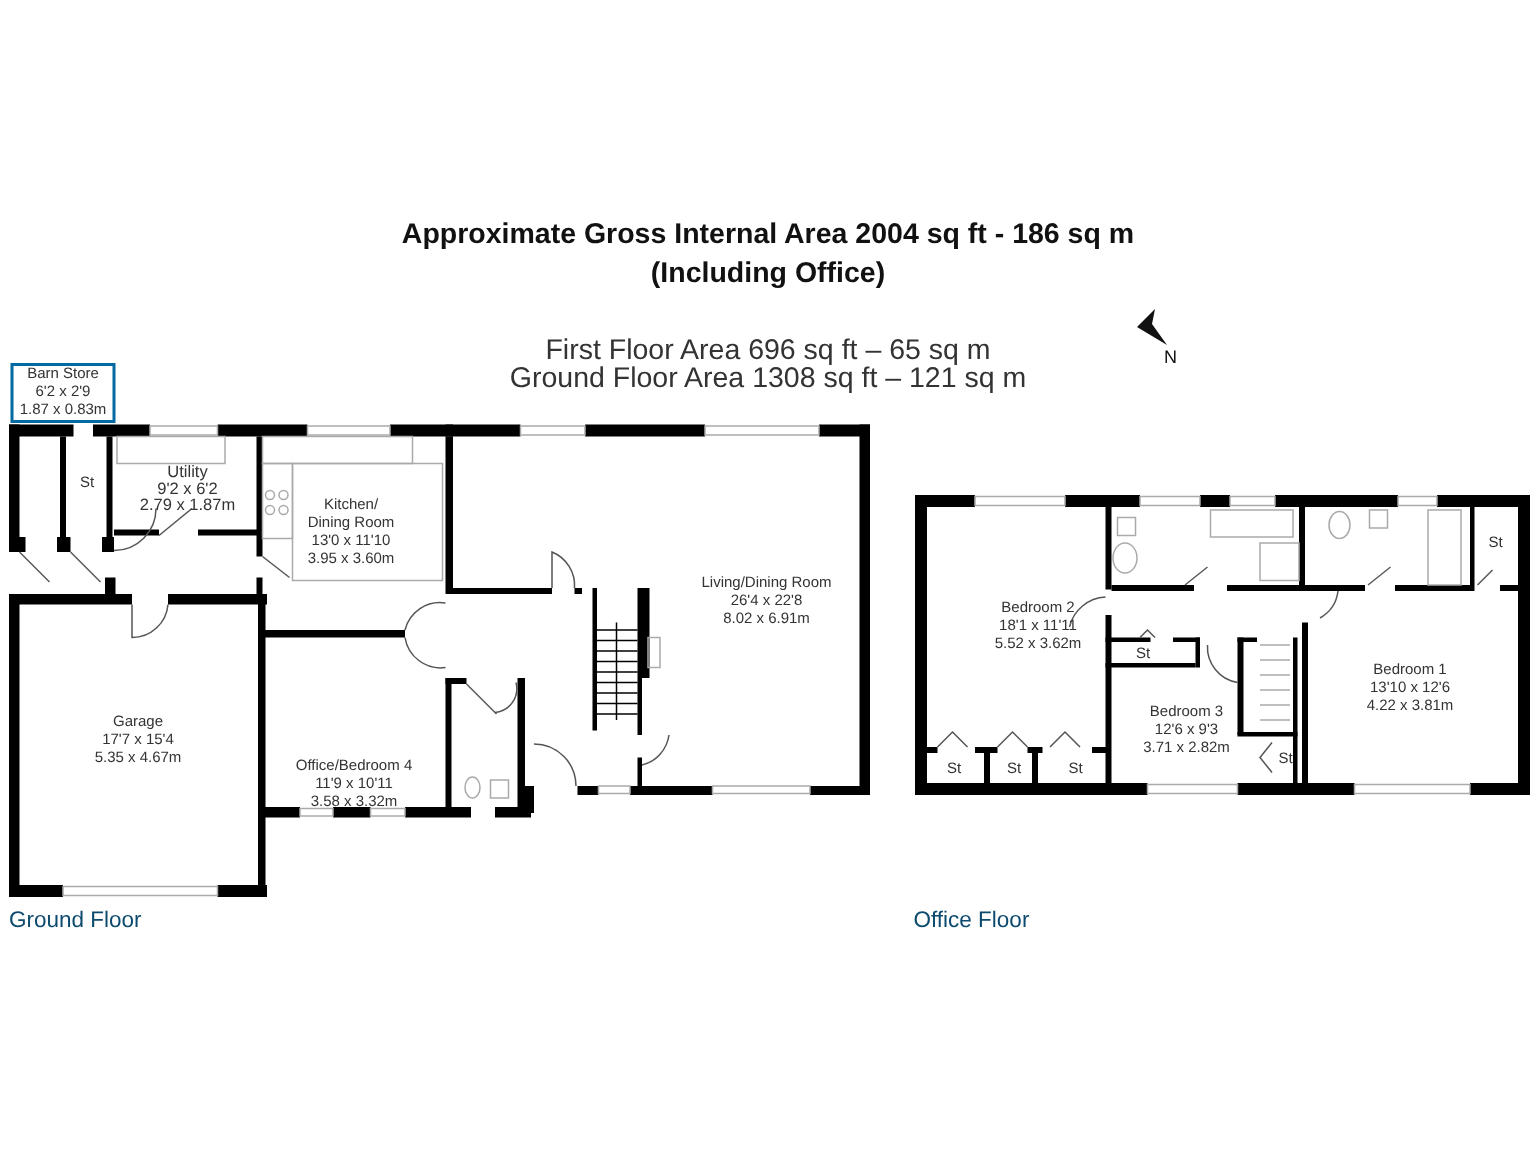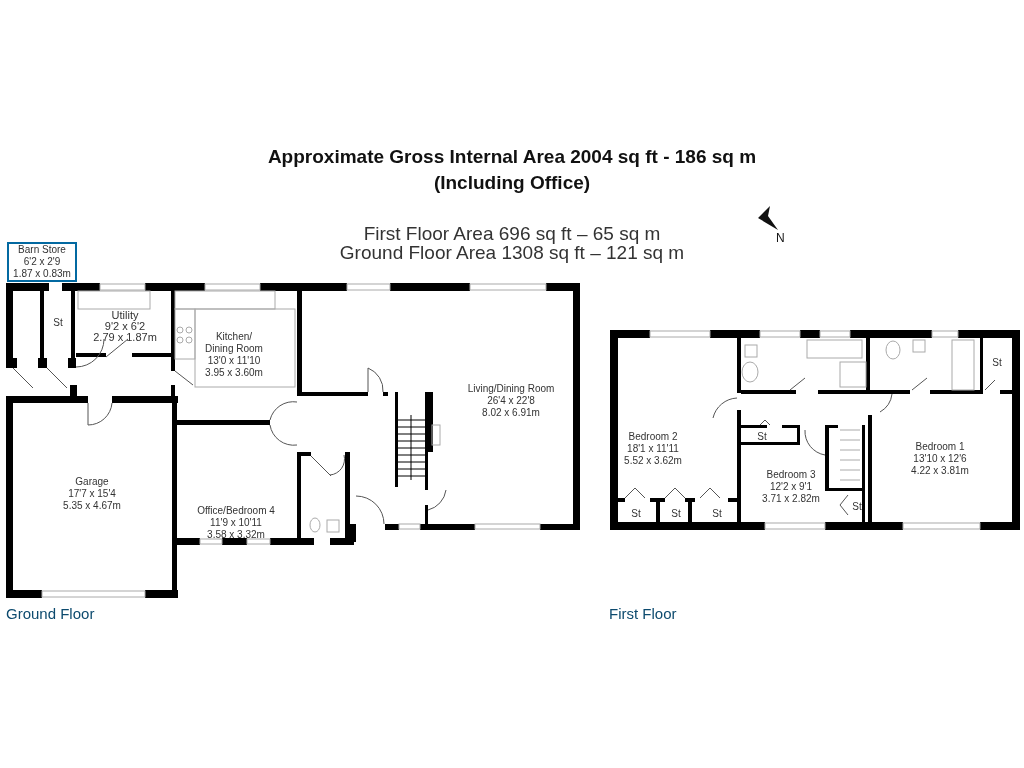--- a/index.html
+++ b/index.html
@@ -244,39 +244,39 @@
   <div>17'7 x 15'4</div>
   <div>5.35 x 4.67m</div>
 </div>
 
 <div class="rl" style="left:236px;top:461px;margin-top:44px;">
   <div>Office/Bedroom 4</div>
   <div>11'9 x 10'11</div>
   <div>3.58 x 3.32m</div>
 </div>
 
-<div class="rl" style="left:653px;top:400px;margin-top:31px;">
+<div class="rl" style="left:692px;top:400px;">
   <div>Bedroom 2</div>
   <div>18'1 x 11'11</div>
   <div>5.52 x 3.62m</div>
 </div>
 
 <div class="rl" style="left:791px;top:469px;">
   <div>Bedroom 3</div>
-  <div>12'2 x 9'1</div>
+  <div>12'6 x 9'3</div>
   <div>3.71 x 2.82m</div>
 </div>
 
 <div class="rl" style="left:940px;top:441px;">
   <div>Bedroom 1</div>
   <div>13'10 x 12'6</div>
   <div>4.22 x 3.81m</div>
 </div>
 
 <div class="st" style="left:636px;top:513px;">St</div>
 <div class="st" style="left:676px;top:513px;">St</div>
 <div class="st" style="left:717px;top:513px;">St</div>
 <div class="st" style="left:762px;top:436px;">St</div>
 <div class="st" style="left:857px;top:506px;">St</div>
 <div class="st" style="left:997px;top:362px;">St</div>
 
 <div class="floor-label" style="left:6px;top:605px;">Ground Floor</div>
-<div class="floor-label" style="left:609px;top:605px;">First Floor</div>
+<div class="floor-label" style="left:609px;top:605px;">Office Floor</div>
 
 </body></html>

